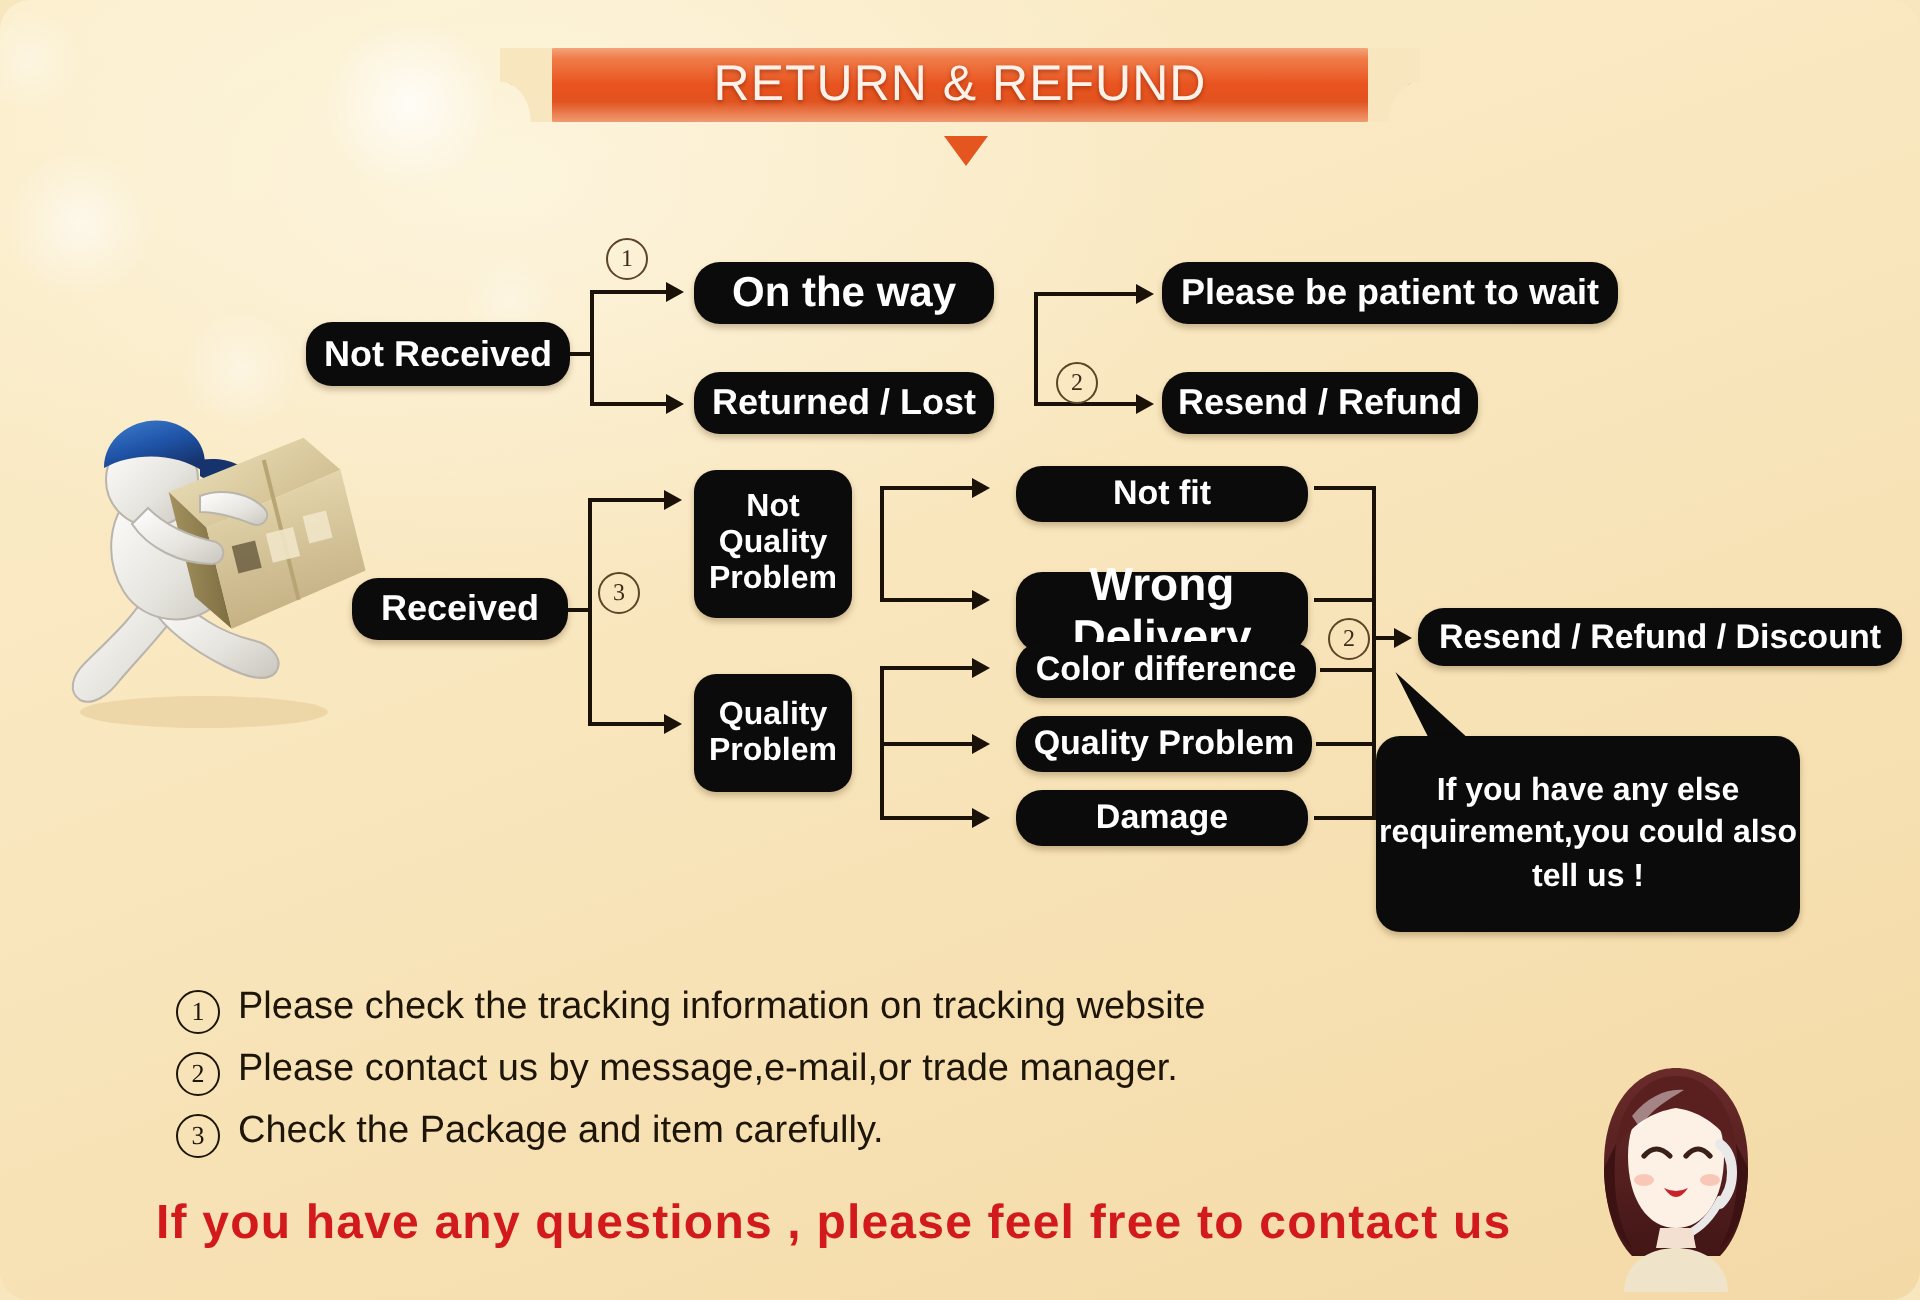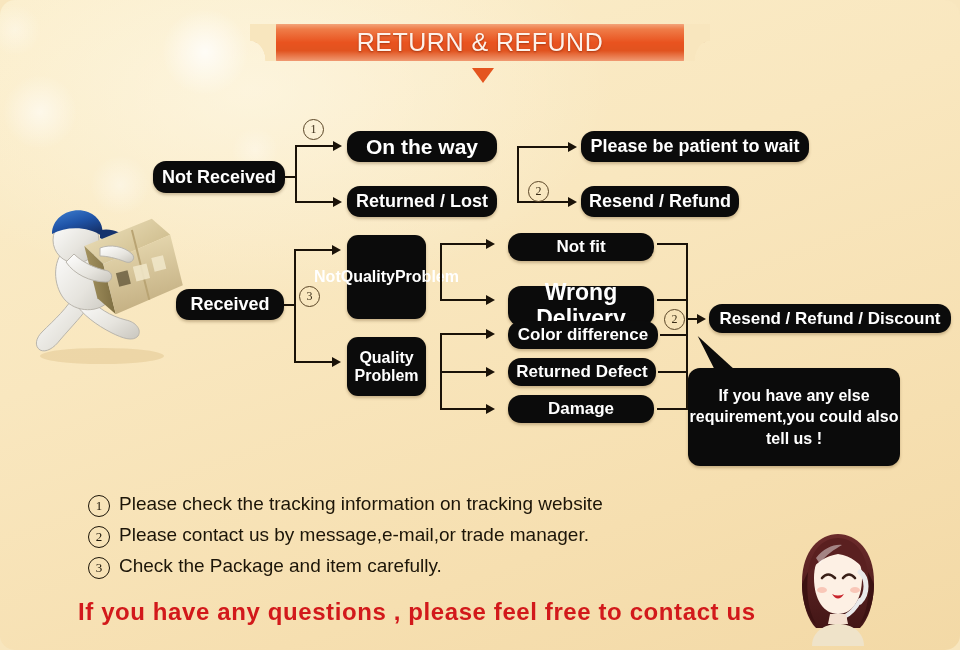--- a/index.html
+++ b/index.html
@@ -225,21 +225,21 @@
   <div class="ln h" style="left:284px;top:304px;width:12px;"></div>
   <div class="ln v" style="left:294px;top:249px;height:114px;"></div>
   <div class="ln h" style="left:294px;top:249px;width:41px;"></div>
   <div class="ah" style="left:332px;top:245px;"></div>
   <div class="ln h" style="left:294px;top:361px;width:41px;"></div>
   <div class="ah" style="left:332px;top:357px;"></div>
   <div class="circnum" style="left:299px;top:286px;">
     <span>3</span>
   </div>
 
-  <div class="nbox multi" style="left:347px;top:235px;width:79px;height:84px;font-size:16px;flex-direction:row;">
+  <div class="nbox multi" style="left:347px;top:235px;width:79px;height:74px;font-size:16px;flex-direction:column;">
     <span>Not</span>
     <span>Quality</span>
     <span>Problem</span>
   </div>
   <div class="nbox multi" style="left:347px;top:337px;width:79px;height:59px;font-size:16px;flex-direction:column;">
     <span>Quality</span>
     <span>Problem</span>
   </div>
 
   <div class="ln v" style="left:440px;top:243px;height:58px;"></div>
@@ -259,21 +259,21 @@
   <div class="nbox" style="left:508px;top:233px;width:146px;height:28px;font-size:17px;">
     <span>Not fit</span>
   </div>
   <div class="nbox" style="left:508px;top:286px;width:146px;height:40px;font-size:23px;">
     <span>Wrong Delivery</span>
   </div>
   <div class="nbox" style="left:508px;top:321px;width:150px;height:28px;font-size:17px;">
     <span>Color difference</span>
   </div>
   <div class="nbox" style="left:508px;top:358px;width:148px;height:28px;font-size:17px;">
-    <span>Returned Defect</span>
+    <span>Quality Problem</span>
   </div>
   <div class="nbox" style="left:508px;top:395px;width:146px;height:28px;font-size:17px;">
     <span>Damage</span>
   </div>
 
   <div class="ln h" style="left:657px;top:243px;width:31px;"></div>
   <div class="ln h" style="left:657px;top:299px;width:31px;"></div>
   <div class="ln h" style="left:660px;top:334px;width:28px;"></div>
   <div class="ln h" style="left:658px;top:371px;width:30px;"></div>
   <div class="ln h" style="left:657px;top:408px;width:31px;"></div>

